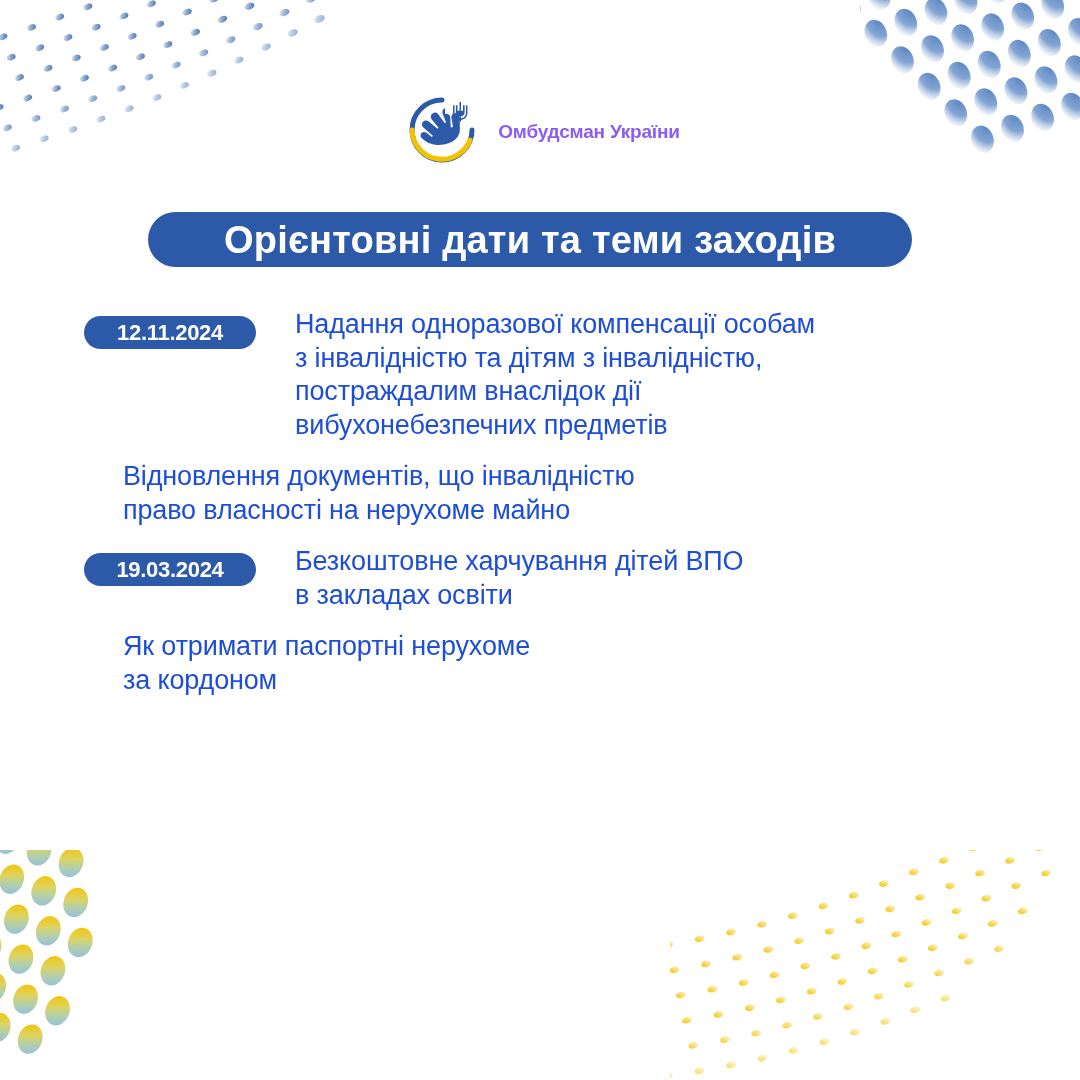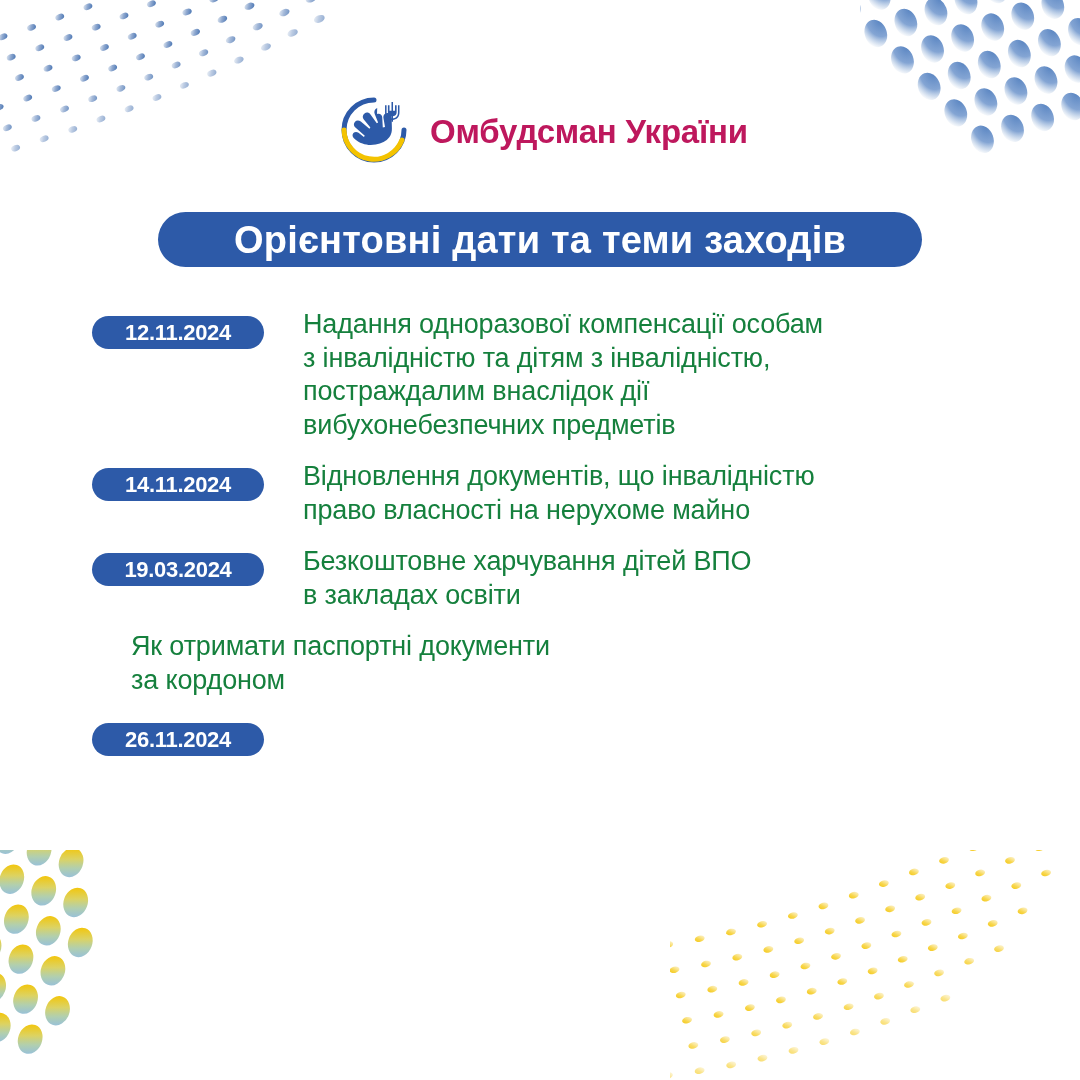--- a/index.html
+++ b/index.html
@@ -47,31 +47,31 @@
     gap: 14px;
   }
   #logo-mark { width: 84px; height: 80px; flex: none; }
   #logo-text {
     display: flex;
     flex-direction: column;
     justify-content: center;
     line-height: 1.16;
   }
   #logo-text .ln {
-    font-size: 33px;
+    font-size: 19px;
     font-weight: bold;
-    color: #be185d;
+    color: #8b5cf6;
     letter-spacing: -0.2px;
     white-space: nowrap;
   }
 
   
   #title-banner {
     position: absolute;
-    left: 158px;
+    left: 148px;
     top: 212px;
     width: 764px;
     height: 55px;
     background: #2d5aa8;
     border-radius: 28px;
     display: flex;
     align-items: center;
     justify-content: center;
   }
   #title-banner .title-text {
@@ -79,21 +79,21 @@
     font-size: 38px;
     font-weight: bold;
     letter-spacing: 0.2px;
     white-space: nowrap;
     line-height: 1;
   }
 
   
   #agenda {
     position: absolute;
-    left: 92px;
+    left: 84px;
     top: 308px;
     width: 900px;
   }
   .agenda-row {
     display: flex;
     align-items: flex-start;
     margin-bottom: 18px;
   }
   .agenda-row:last-child { margin-bottom: 0; }
 
@@ -113,21 +113,21 @@
     font-size: 22px;
     font-weight: bold;
     letter-spacing: -0.3px;
     line-height: 1;
     white-space: nowrap;
   }
 
   .topic-text {
     flex: 1;
     margin-left: 39px;
-    color: #15803d;
+    color: #1d4ed8;
     font-size: 27px;
     line-height: 33.5px;
     white-space: pre-line;
     letter-spacing: -0.15px;
   }
 </style>
 </head>
 <body>
 
 <div id="poster">
@@ -506,42 +506,36 @@
       <div class="date-badge">
         <span class="date-label">12.11.2024</span>
       </div>
       <div class="topic-text">Надання одноразової компенсації особам
 з інвалідністю та дітям з інвалідністю,
 постраждалим внаслідок дії
 вибухонебезпечних предметів</div>
     </div>
 
     <div class="agenda-row">
-      <div class="date-badge">
-        <span class="date-label">14.11.2024</span>
-      </div>
       <div class="topic-text">Відновлення документів, що інвалідністю
 право власності на нерухоме майно</div>
     </div>
 
     <div class="agenda-row">
       <div class="date-badge">
         <span class="date-label">19.03.2024</span>
       </div>
       <div class="topic-text">Безкоштовне харчування дітей ВПО
 в закладах освіти</div>
     </div>
 
     <div class="agenda-row">
-      <div class="topic-text">Як отримати паспортні документи
+      <div class="topic-text">Як отримати паспортні нерухоме
 за кордоном</div>
     </div>
 
     <div class="agenda-row">
-      <div class="date-badge">
-        <span class="date-label">26.11.2024</span>
-      </div>
     </div>
 
 
   </div>
 
 </div>
 
 </body></html>

